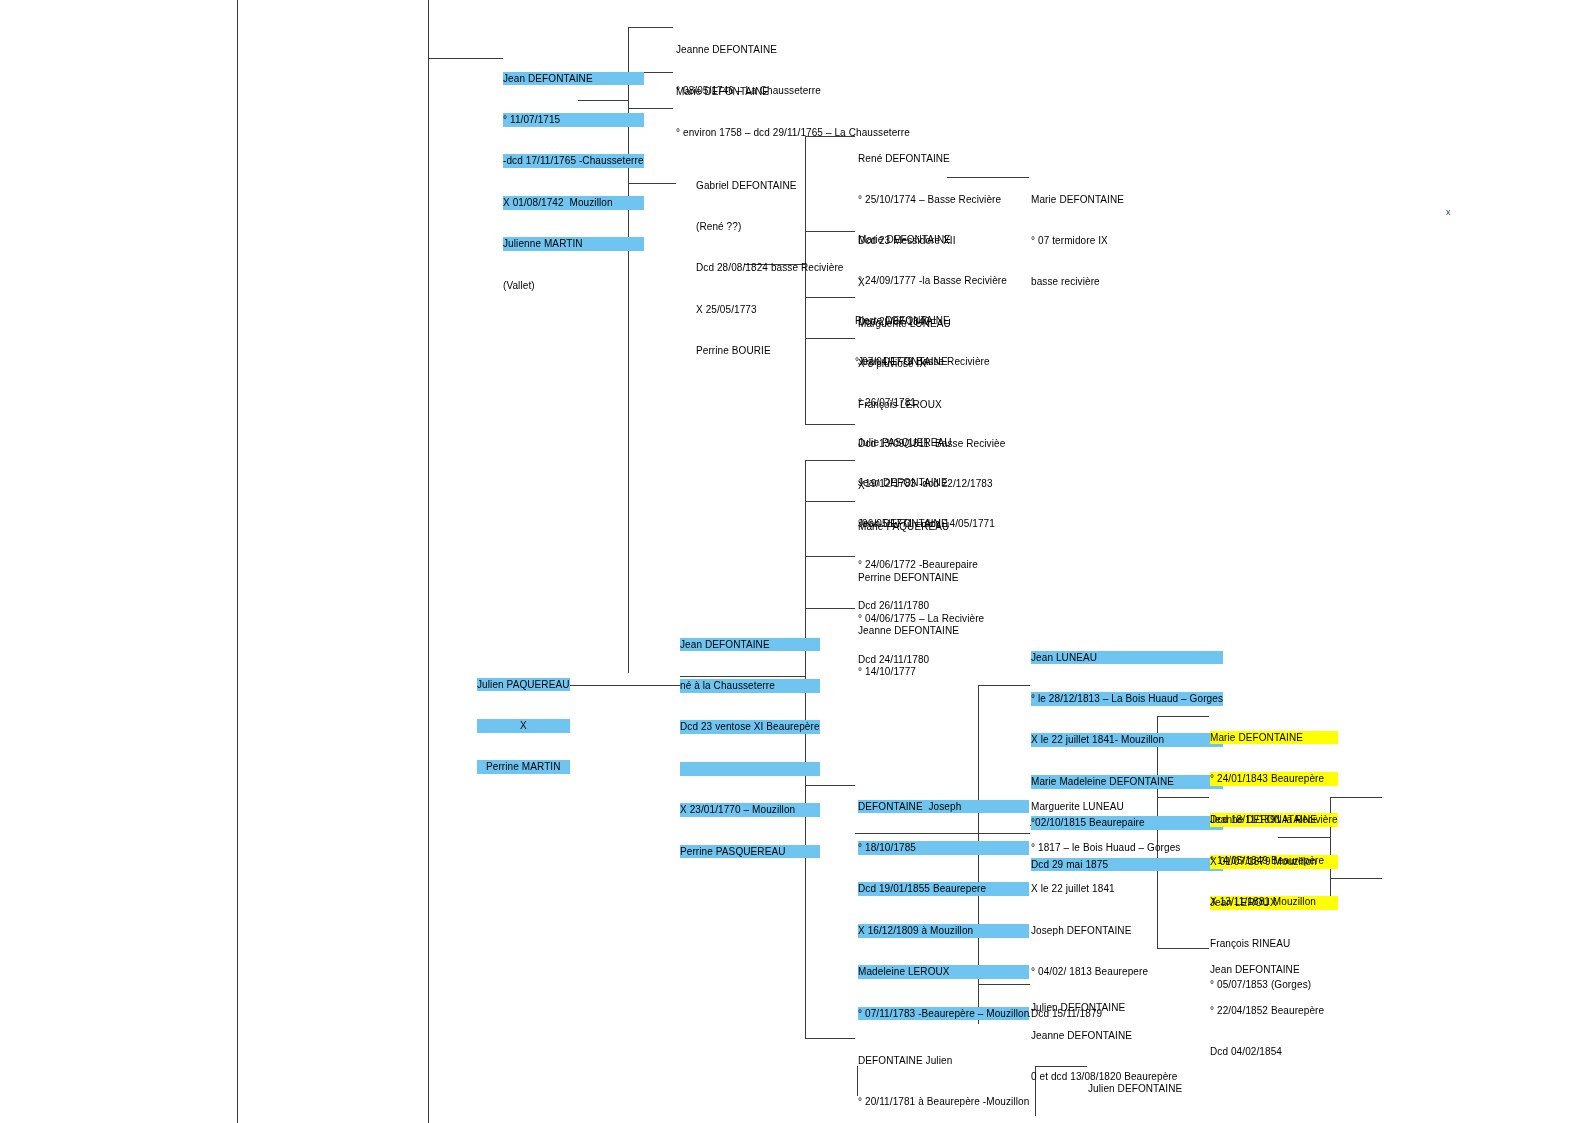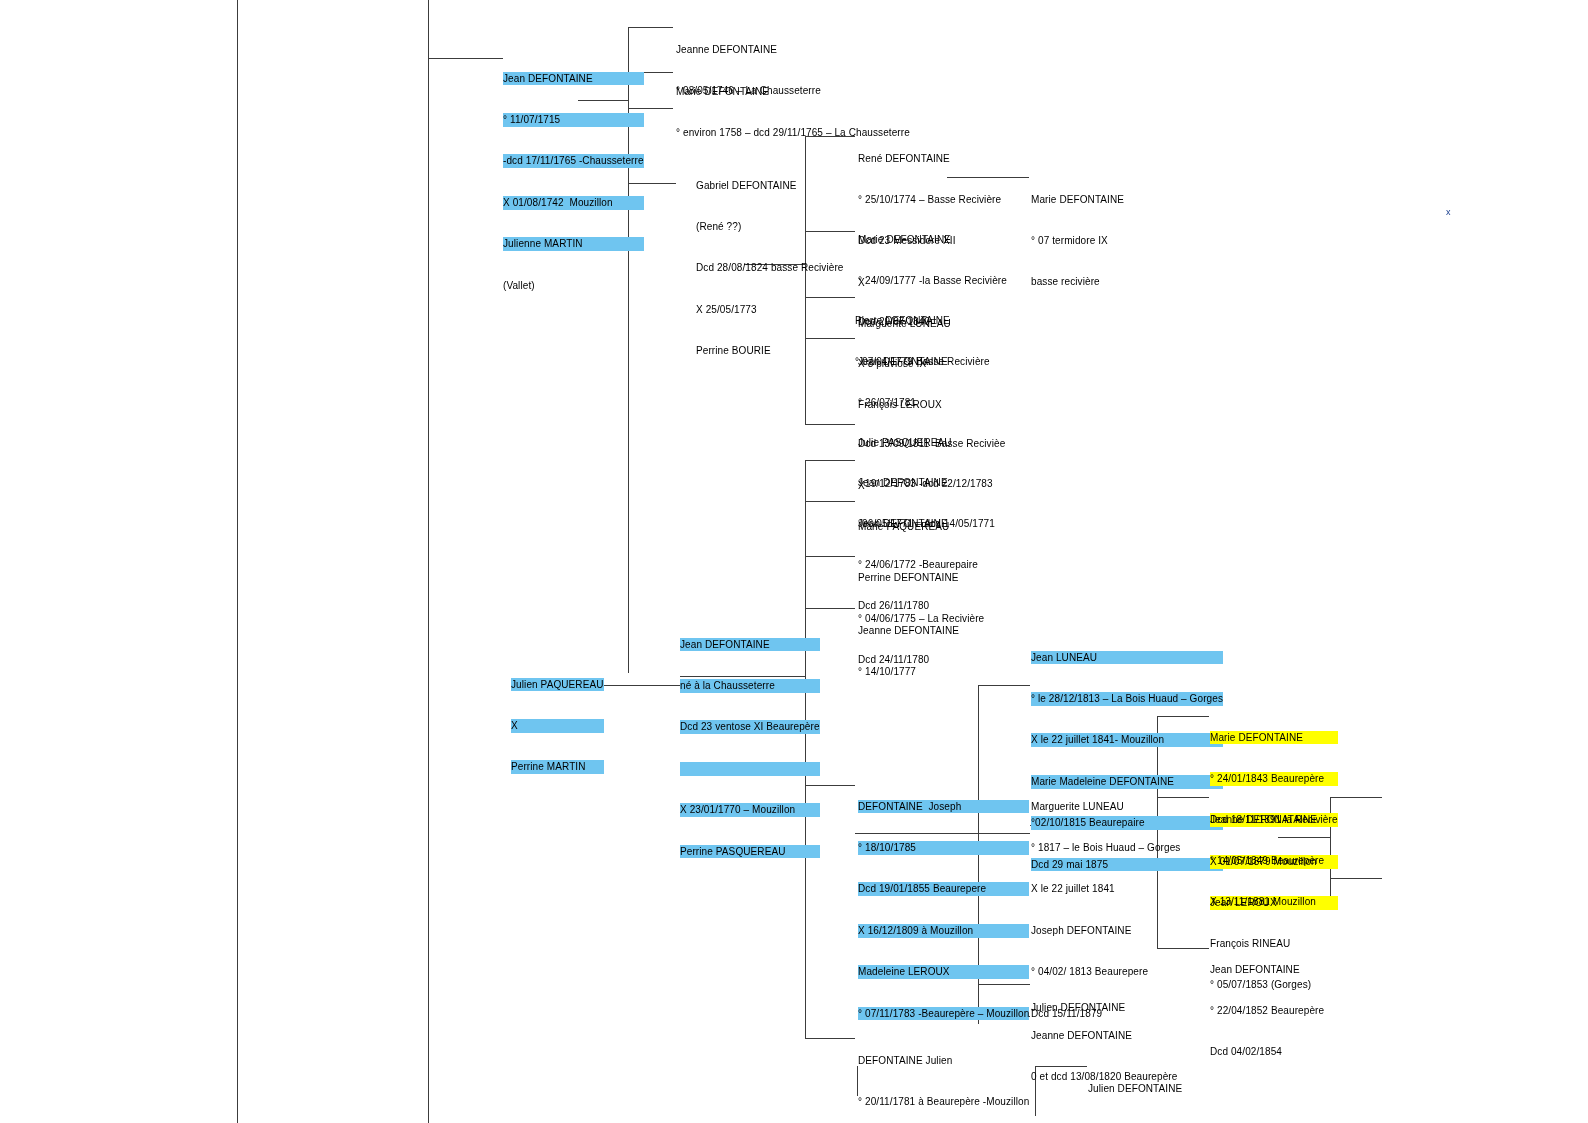--- a/index.html
+++ b/index.html
@@ -203,21 +203,21 @@
 
   <div class="node hl-blue" style="left:680px; top:610px;">
     <span class="ln h">Jean DEFONTAINE</span>
     <span class="ln h">né à la Chausseterre</span>
     <span class="ln h">Dcd 23 ventose XI Beaurepère</span>
     <span class="ln h">&nbsp;</span>
     <span class="ln h">X 23/01/1770 – Mouzillon</span>
     <span class="ln h">Perrine PASQUEREAU</span>
   </div>
 
-  <div class="node hl-blue" style="left:511px; top:650px;">
+  <div class="node hl-blue" style="left:477px; top:650px;text-align:center;">
     <span class="ln h">Julien PAQUEREAU</span>
     <span class="ln h">X</span>
     <span class="ln h">Perrine MARTIN</span>
   </div>
 
   <div class="node hl-blue" style="left:1031px; top:623px;">
     <span class="ln h">Jean LUNEAU</span>
     <span class="ln h">° le 28/12/1813 – La Bois Huaud – Gorges</span>
     <span class="ln h">X le 22 juillet 1841- Mouzillon</span>
     <span class="ln h">Marie Madeleine DEFONTAINE</span>

